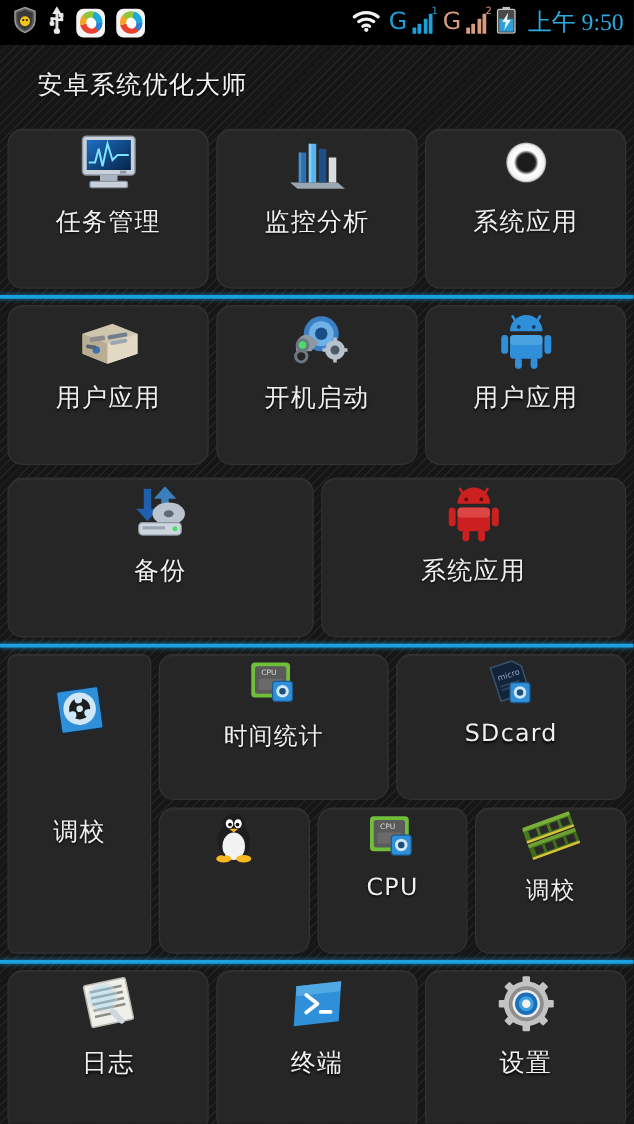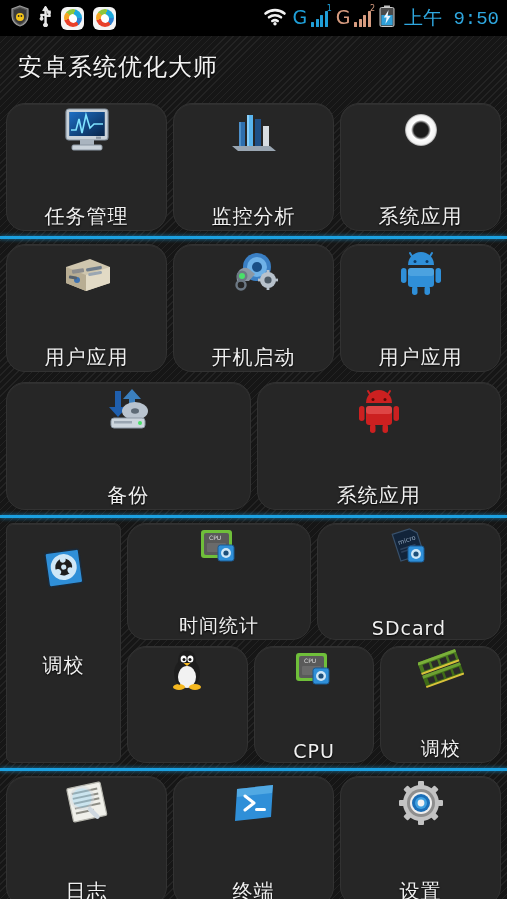--- a/index.html
+++ b/index.html
@@ -73,21 +73,21 @@
     background: #ffffff;
     transform: rotate(-25deg);
   }
 
   .time {
     color: #2fa8e0;
     font-size: 19px;
     letter-spacing: 0px;
     margin-left: 5px;
     white-space: nowrap;
-    font-family: Liberation Mono, monospace;
+    font-family: Liberation Serif, serif;
   }
 
   .simlabel {
     font-size: 19px;
     font-weight: 400;
     line-height: 1;
     position: relative;
     top: -1px;
   }
   .sim1 { color: #1f9fd8; }
@@ -103,48 +103,49 @@
 
   
   .titlebar {
     height: 62px;
     display: flex;
     align-items: center;
     padding-left: 18px;
   }
   .title-text {
     color: #f2f2f2;
-    font-size: 24px;
+    font-size: 20px;
     letter-spacing: 1px;
     text-shadow: 0 1px 2px #000;
+    margin-left: 12px;
   }
 
   
   .sep {
     height: 3px;
     width: 100%;
     background: #1ba0e0;
     box-shadow: 0 0 4px rgba(27,160,224,0.8);
   }
 
   
   .section {
     display: flex;
     gap: 6px;
     padding: 5px 6px;
   }
   .tile {
     flex: 1;
     background: #262626;
     border: 1px solid #323232;
-    border-radius: 19px;
+    border-radius: 12px;
     display: flex;
     flex-direction: column;
     align-items: center;
-    justify-content: space-between;
+    justify-content: flex-start;
     gap: 6px;
     box-shadow: inset 0 1px 0 rgba(255,255,255,0.045);
   }
   .tile.r1 { height: 128px; }
   .tile-label {
     color: #f0f0f0;
     font-size: 20px;
     letter-spacing: 1px;
     text-shadow: 0 1px 2px #000;
   }

